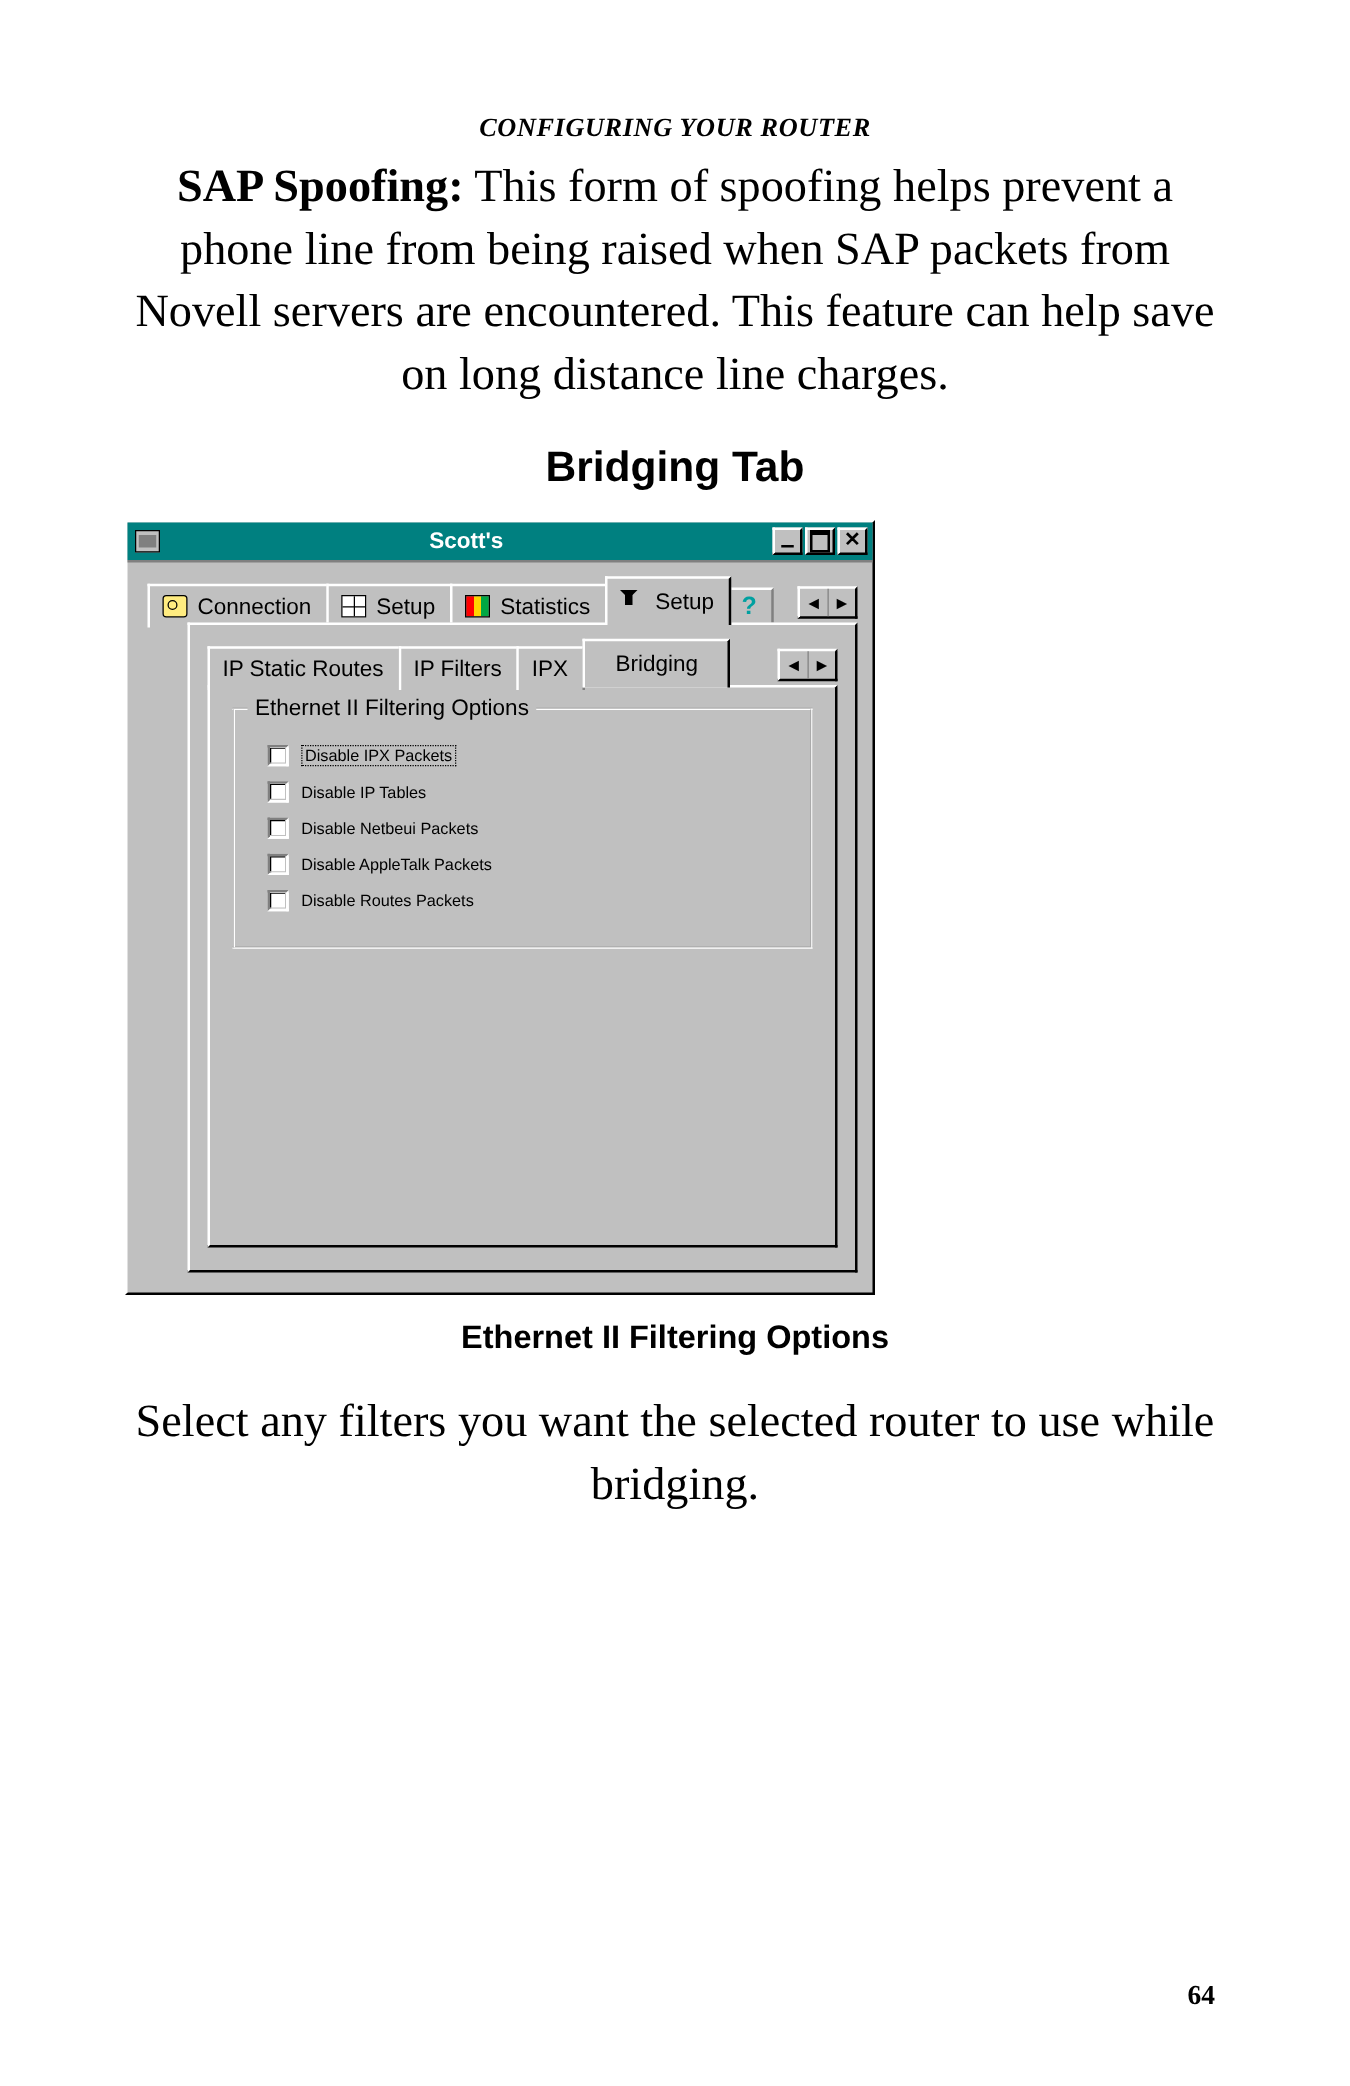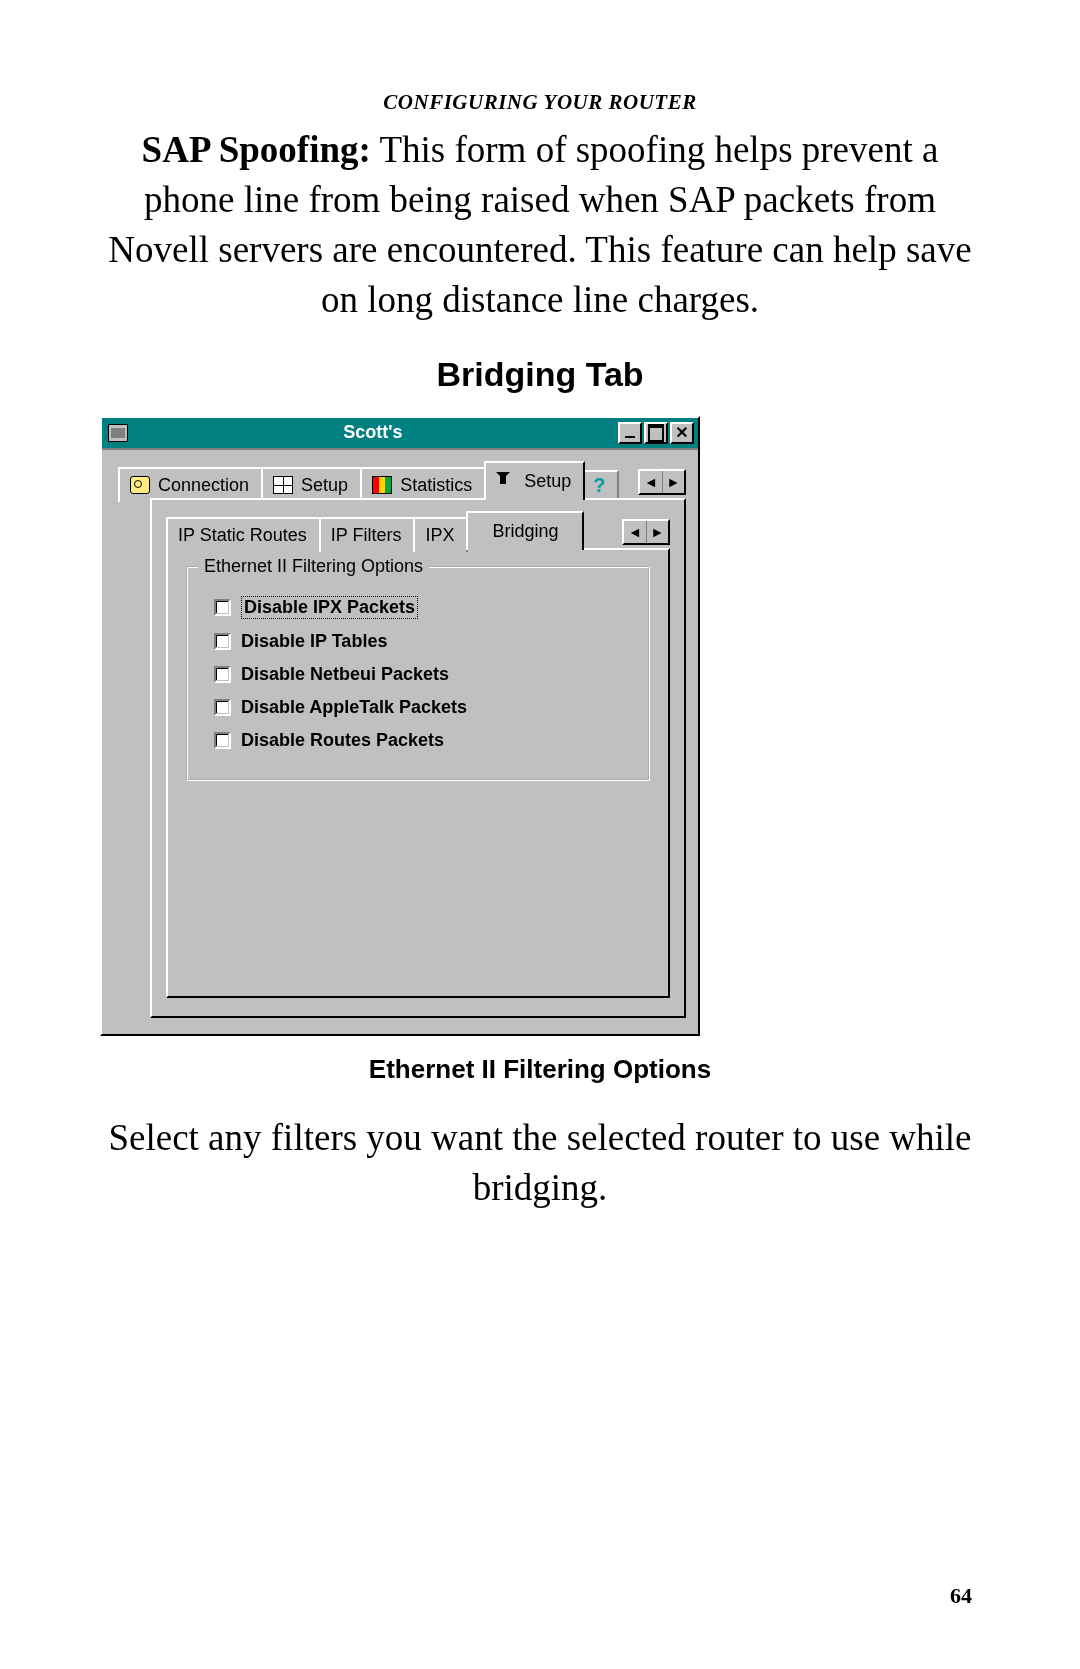--- a/index.html
+++ b/index.html
@@ -181,22 +181,21 @@
     position:relative;
   }
   .groupbox .legend {
     position:absolute; top:-12px; left:10px;
     background:#c0c0c0; padding:0 6px;
     font-size:18px;
   }
   .chk-row {
     display:flex; align-items:center; gap:10px;
     margin: 6px 0 12px 8px;
-    font-size:18px;
-    font-weight:bold;
+    font-size:13px;
   }
   .chkbox {
     width:17px; height:17px; background:#fff;
     border-top:2px solid #808080; border-left:2px solid #808080;
     border-right:2px solid #fff; border-bottom:2px solid #fff;
     box-shadow: inset -1px -1px 0 #c0c0c0, inset 1px 1px 0 #000;
   }
   .focus-label {
     border:1px dotted #000; padding:0 2px;
   }

